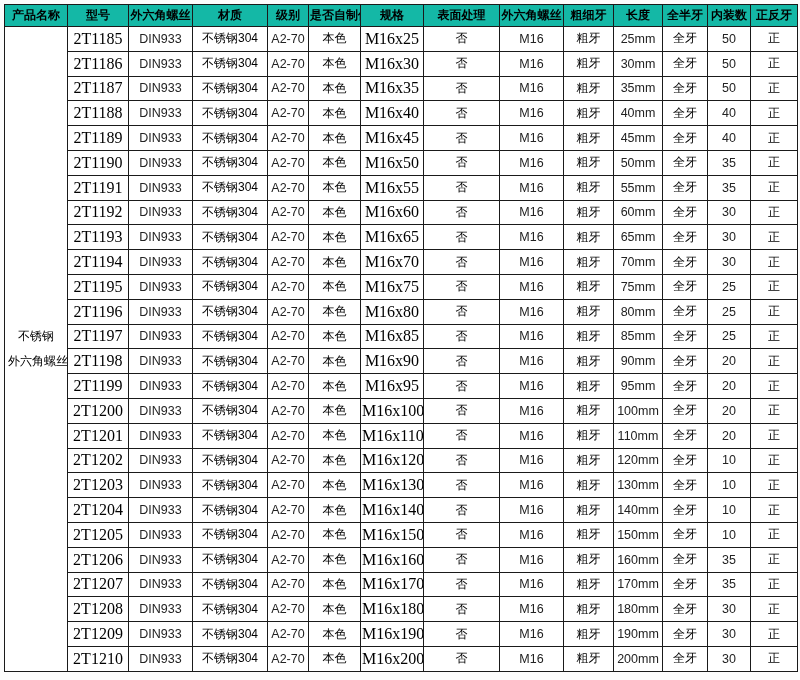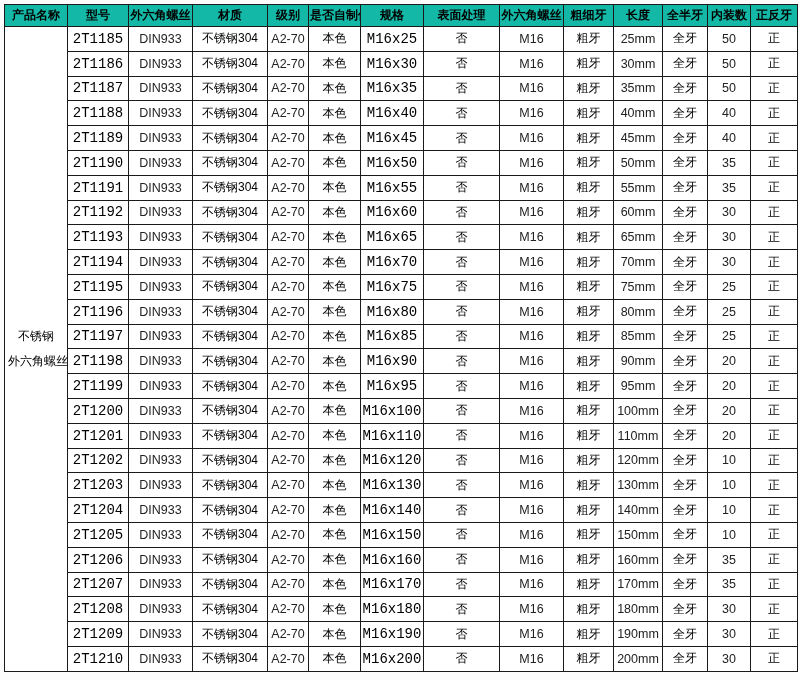--- a/index.html
+++ b/index.html
@@ -41,22 +41,22 @@
   }
   .spec-table td.product-name {
     white-space: normal;
     word-break: keep-all;
     font-size: 12px;
     line-height: 25px;
     padding: 13px 3px;
     margin-left: 28px;
   }
   .spec-table td.mono {
-    font-family: Liberation Mono, monospace;
-    font-size: 14px;
+    font-family: Liberation Serif, serif;
+    font-size: 16px;
   }
   .spec-table td.sans {
     font-family: "Liberation Sans", sans-serif;
     font-size: 12.5px;
     color: #222222;
   }
 </style>
 </head>
 <body>
 

